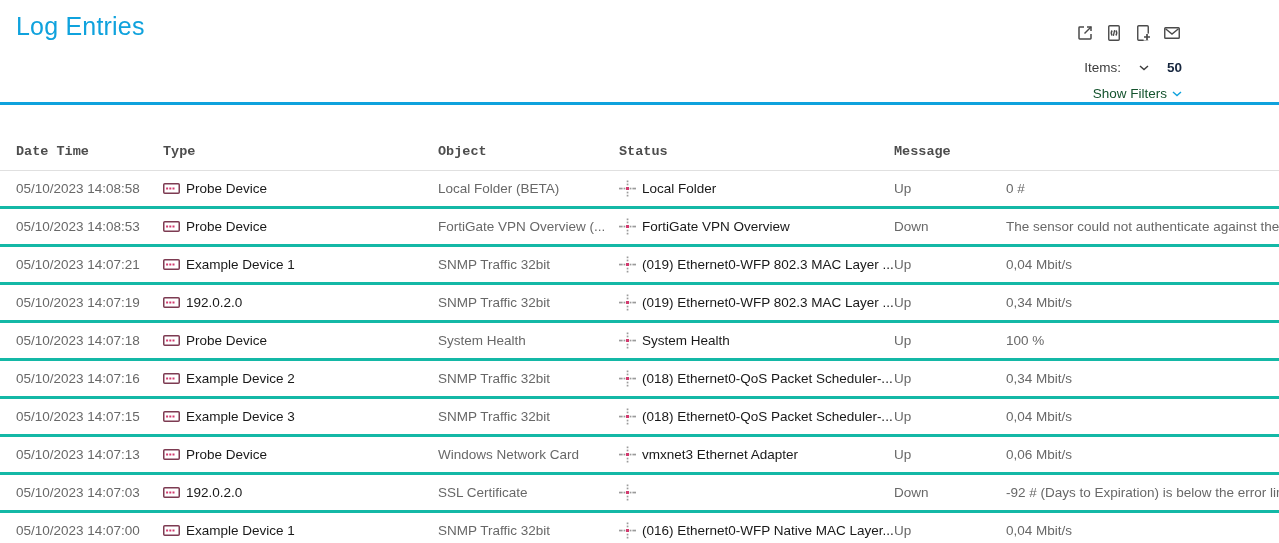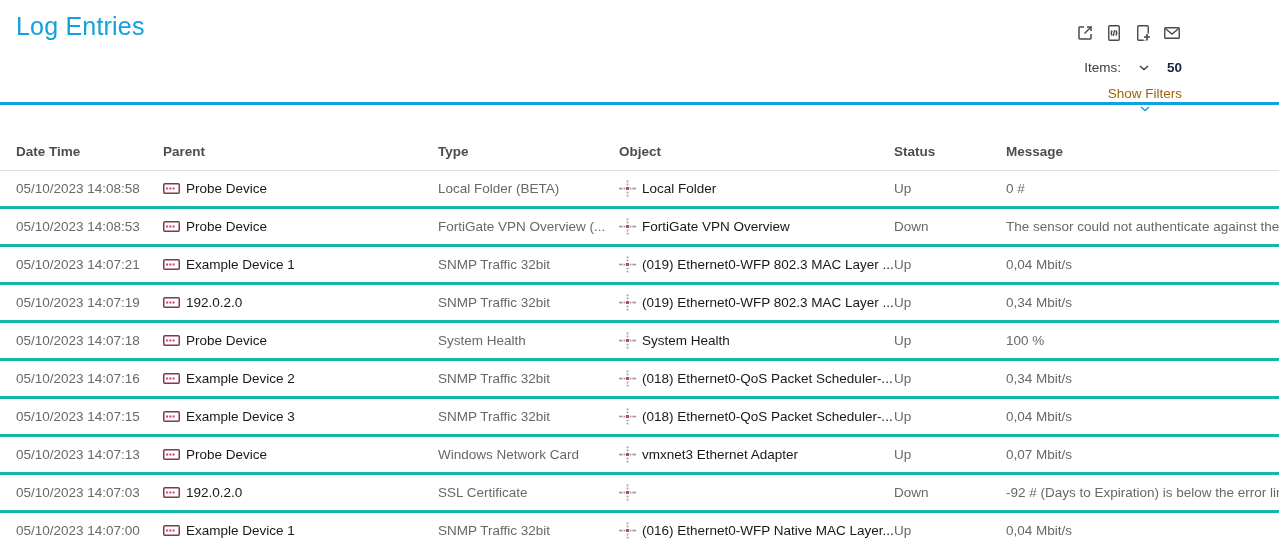--- a/index.html
+++ b/index.html
@@ -12,31 +12,31 @@
     font-weight:400; color:#0fa2dd; letter-spacing:.2px; }
   .toolbar { position:absolute; right:21px; top:23px; display:flex; gap:9px; }
   .tool-btn { width:20px; height:20px; color:#4a4a4a; cursor:pointer; display:flex;
     align-items:center; justify-content:center; }
   .tool-btn svg { display:block; }
   .items-line { position:absolute; right:21px; top:60px; font-size:13.5px;
     color:#3c3c3c; display:flex; align-items:center; gap:18px; }
   .items-count { color:#16263e; font-weight:700; }
   .chev { color:#3c3c3c; display:inline-flex; align-items:center; }
   .show-filters { position:absolute; right:21px; top:86px; font-size:13.5px;
-    color:#a16207; display:flex; align-items:center; gap:5px; cursor:pointer;flex-direction:column; }
+    color:#14532d; display:flex; align-items:center; gap:5px; cursor:pointer; }
   .show-filters .chev { color:#0fa2dd; }
   .accent-line { position:absolute; left:0; top:102px; width:1279px; height:3px;
     background:#0fa2dd; }
 
   
   .log-table { position:absolute; left:0; top:105px; width:1279px; }
   .thead, .trow { display:grid;
     grid-template-columns:147px 275px 181px 275px 112px 1fr;
     padding-left:16px; align-items:center; }
-  .thead { height:66px; padding-top:28px; border-bottom:1px solid #e0e0e0; }
+  .thead { height:66px; padding-top:28px; border-bottom:1px solid #e0e0e0;font-family:Liberation Mono, monospace; }
   .thead .th { font-size:13.5px; font-weight:700; color:#4d4d4d;
     white-space:nowrap; overflow:hidden; }
   .trow { height:38px; border-bottom:3px solid #14b8a6; }
   .td { font-size:13.5px; white-space:nowrap; overflow:hidden; }
   .td.dt, .td.type, .td.status, .td.msg { color:#686868; }
   .td.parent, .td.object { color:#191919; display:flex; align-items:center;
     gap:6px; cursor:pointer; }
   .icon { flex:0 0 auto; display:inline-flex; }
 </style>
 </head>
@@ -94,21 +94,20 @@
           <path d="M1 1l4 3.6L9 1" fill="none" stroke="currentColor" stroke-width="1.4"></path>
         </svg>
     </span>
   </div>
 
   <div class="accent-line"></div>
 
   <div class="log-table">
     <div class="thead">
       <div class="th">Date Time</div>
-      <div class="th">Parent</div>
       <div class="th">Type</div>
       <div class="th">Object</div>
       <div class="th">Status</div>
       <div class="th">Message</div>
     </div>
     <div id="tbody">
   <div class="trow">
     <div class="td dt">05/10/2023 14:08:58</div>
     <div class="td parent">
       <span class="icon">
@@ -370,21 +369,21 @@
           <rect x="7.7" y="0.5" width="1.7" height="1.7" fill="#9b9b9b"></rect>
           <rect x="7.7" y="3.6" width="1.7" height="1.7" fill="#9b9b9b"></rect>
           <rect x="7.7" y="11.7" width="1.7" height="1.7" fill="#9b9b9b"></rect>
           <rect x="7.7" y="14.8" width="1.7" height="1.7" fill="#9b9b9b"></rect>
           <rect x="7" y="7" width="3" height="3" fill="#d23a6e"></rect>
         </svg>
       </span>
       <span>vmxnet3 Ethernet Adapter</span>
     </div>
     <div class="td status">Up</div>
-    <div class="td msg">0,07 Mbit/s</div>
+    <div class="td msg">0,06 Mbit/s</div>
   </div>
 
   <div class="trow">
     <div class="td dt">05/10/2023 14:07:03</div>
     <div class="td parent">
       <span class="icon">
         <svg width="17" height="11" viewBox="0 0 17 11">
           <rect x="0.75" y="0.75" width="15.5" height="9.5" rx="1" fill="none" stroke="#7d3b52" stroke-width="1.5"></rect>
           <rect x="3.1" y="4.5" width="2" height="2" fill="#d23a6e"></rect>
           <rect x="6.3" y="4.5" width="2" height="2" fill="#d23a6e"></rect>

